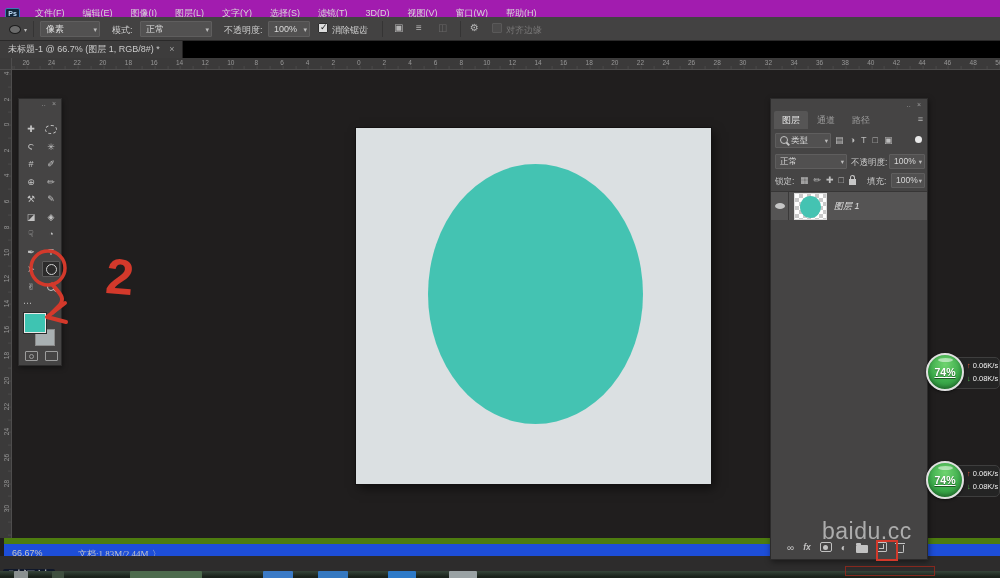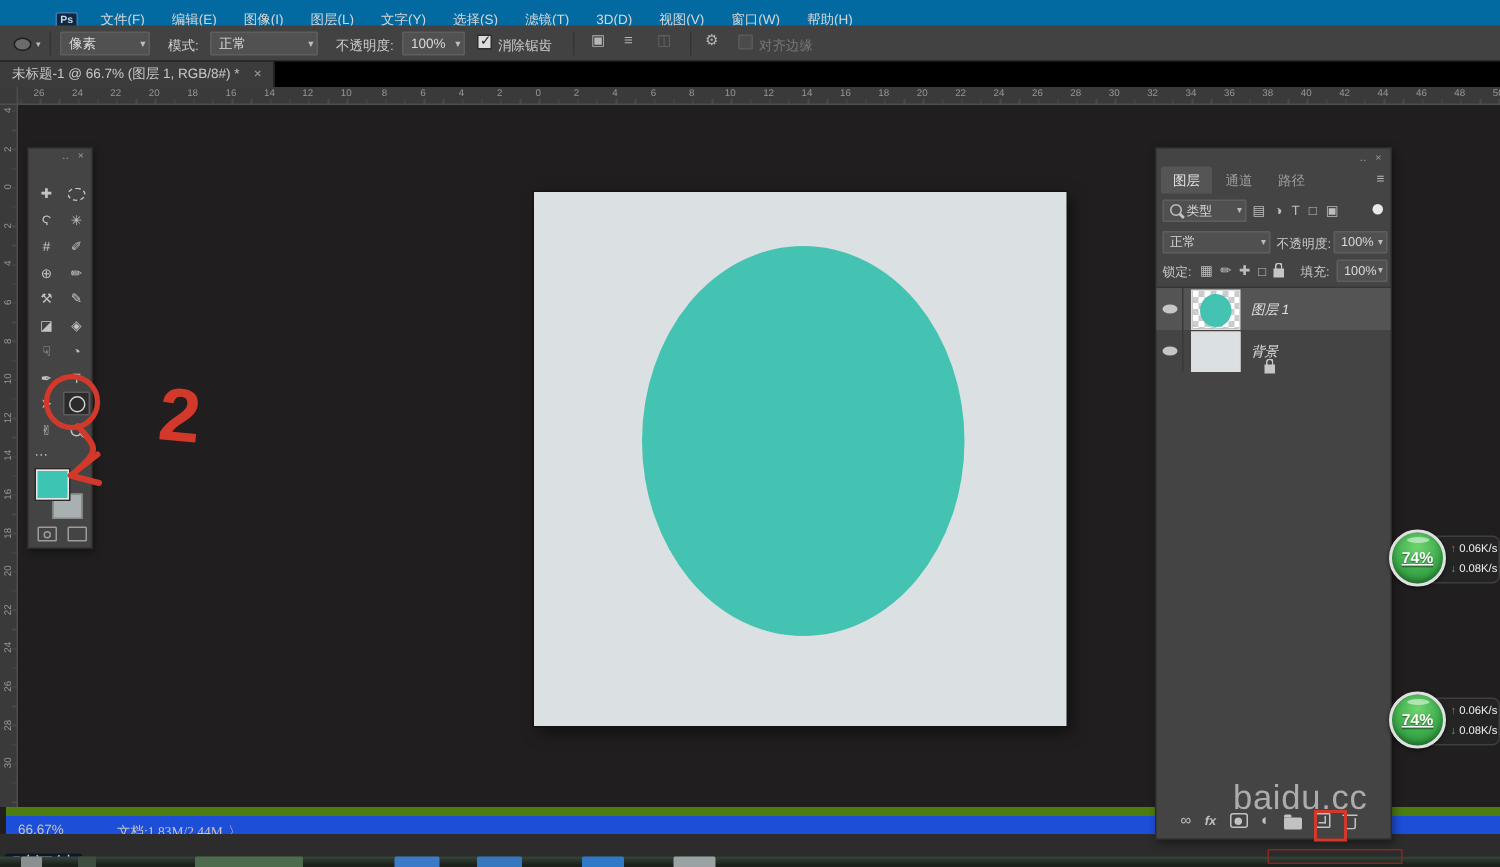--- a/index.html
+++ b/index.html
@@ -1,20 +1,20 @@
 <!DOCTYPE html>
 <html><head>
 <meta charset="utf-8">
 <style>
   html,body{margin:0;padding:0;background:#0d0d0d;}
   *{box-sizing:border-box;font-family:"Liberation Sans","DejaVu Sans",sans-serif;}
   #app{position:relative;width:1000px;height:578px;overflow:hidden;background:#201e1e;user-select:none;}
 
   
-  #menubar{position:absolute;left:0;top:0;width:1000px;height:27px;background:#0369a1;display:flex;align-items:center;z-index:3;padding-left:32px;}
+  #menubar{position:absolute;left:0;top:0;width:1000px;height:27px;background:#a21caf;display:flex;align-items:center;z-index:3;}
   #ps-logo{width:15px;height:12px;margin:0 6px 0 5px;background:#12273b;border:1px solid #3e78b4;border-radius:2px;color:#bcd9f5;font-size:7px;font-weight:bold;display:flex;align-items:center;justify-content:center;}
   .menu-item{color:#d6d6d6;font-size:9px;padding:0 9px;line-height:17px;cursor:default;}
 
   
   #optionsbar{position:absolute;left:0;top:17px;width:1000px;height:24px;background:#434242;border-bottom:1px solid #2a2929;z-index:3;}
   .opt-text{position:absolute;top:7px;font-size:9px;color:#cfcfcf;}
   .opt-select{position:absolute;top:4px;height:16px;background:#525151;border:1px solid #5f5e5e;border-radius:1px;color:#dadada;font-size:9px;line-height:14px;padding:0 12px 0 5px;}
   .opt-select::after{content:"▾";position:absolute;right:2px;top:0;font-size:7px;color:#bdbdbd;line-height:15px;}
   #tool-preview{position:absolute;left:6px;top:4px;width:28px;height:16px;border-right:1px solid #353434;display:flex;align-items:center;}
   #tool-preview .ell{width:12px;height:9px;border:1.5px solid #1d1d1d;border-radius:50%;margin-left:3px;background:#6b6b6b;}
@@ -366,28 +366,20 @@
     <div id="layers-list">
         <div class="layer-row selected">
           <span class="eyebox">
             <span class="ic-eye"></span>
           </span>
           <span class="thumb checker">
             <i class="tdot" style="background: rgb(68, 195, 178);"></i>
           </span>
           <span class="lname">图层 1</span>
         </div>
-        <div class="layer-row">
-          <span class="eyebox">
-            <span class="ic-eye"></span>
-          </span>
-          <span class="thumb" style="background: rgb(219, 224, 226);"></span>
-          <span class="lname">背景</span>
-          <span class="ic-lock row-lock"></span>
-        </div>
       </div>
     <div id="lp-bottom">
         <span class="glyph">∞</span>
         <span class="fx">fx</span>
         <span class="ic ic-mask"></span>
         <span class="glyph">◐</span>
         <span class="ic ic-folder"></span>
         <span class="ic ic-newlayer"></span>
         <span class="ic ic-trash"></span>
       </div>

